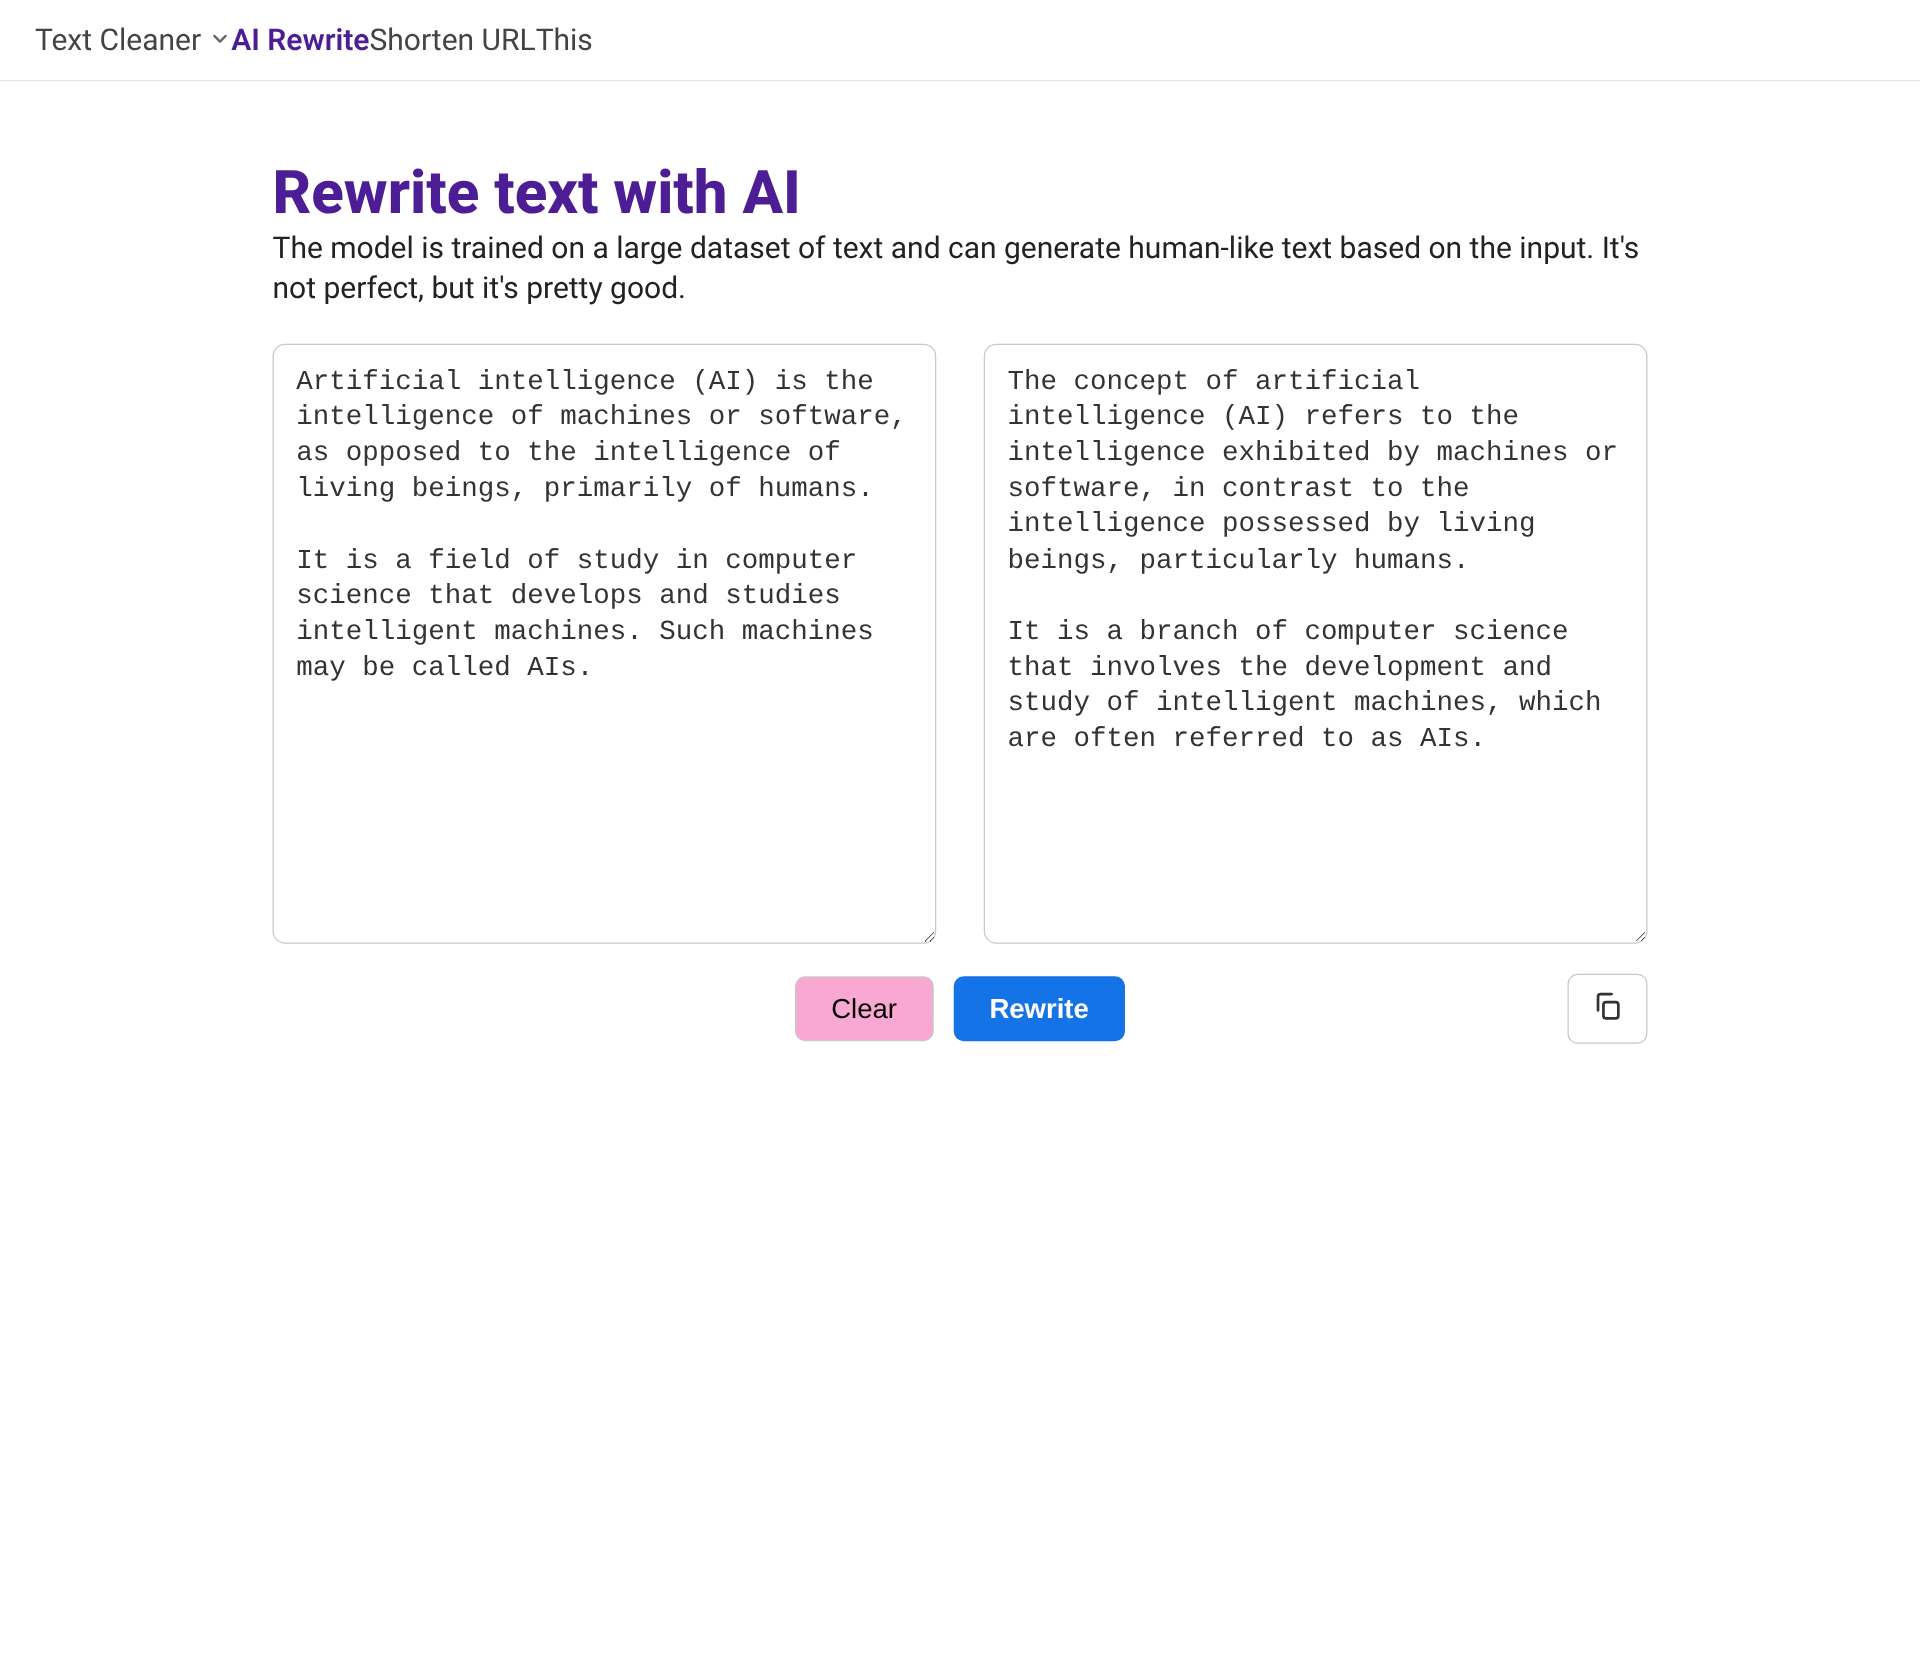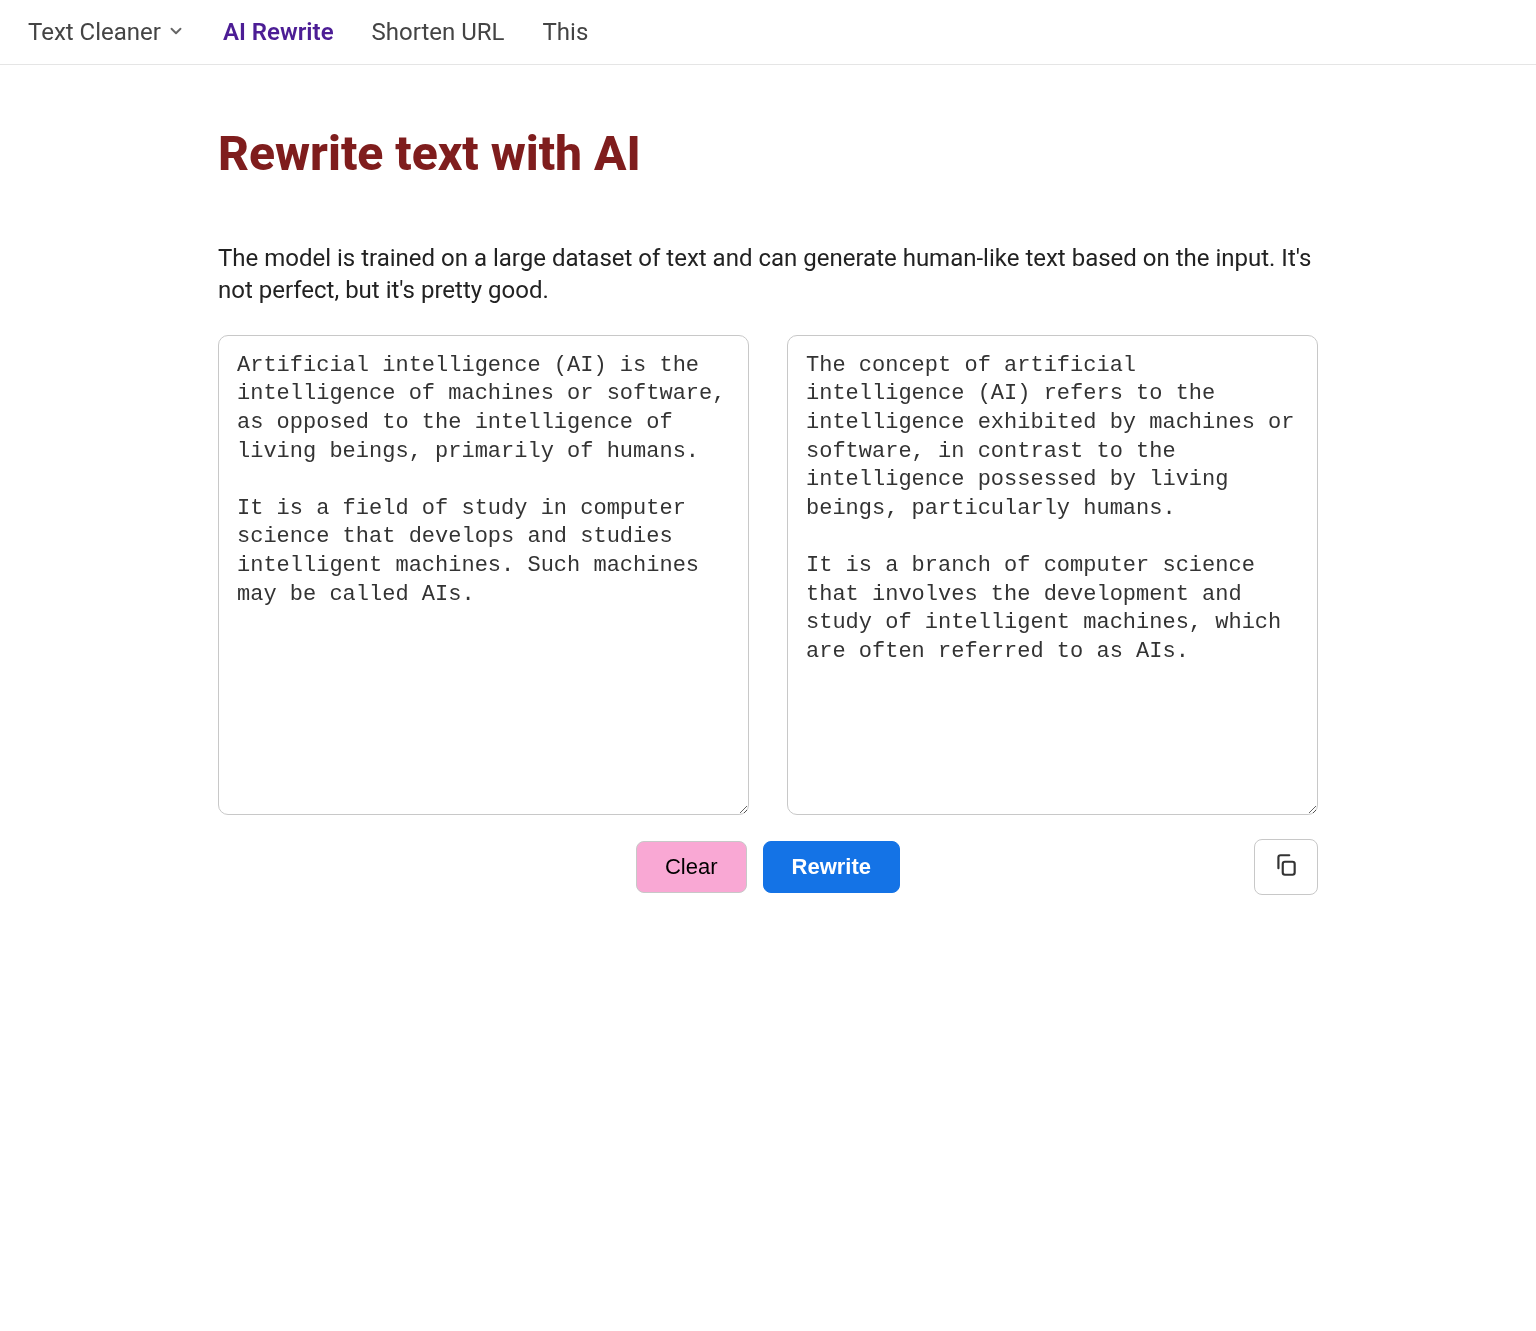--- a/index.html
+++ b/index.html
@@ -22,21 +22,20 @@
     .logo {
       font-family: "Menlo", "Consolas", "Monaco", monospace;
       font-size: 36px;
       font-weight: 500;
       color: #3a3a3a;
       letter-spacing: 1px;
     }
     .nav {
       display: flex;
       align-items: center;
-      gap: 38px;
     }
     .nav-item {
       font-size: 24px;
       color: #444;
       cursor: pointer;
       display: flex;
       align-items: center;
       gap: 6px;
     }
     .nav-item.active {
@@ -47,22 +46,21 @@
       display: inline-block;
     }
     .main {
       max-width: 1140px;
       margin: 0 auto;
       padding: 60px 20px 40px 20px;
     }
     .page-title {
       font-size: 48px;
       font-weight: 800;
-      color: #7f1d1d;
-      margin-bottom: 60px;
+      color: #4c1d95;
     }
     .description {
       font-size: 24px;
       line-height: 1.35;
       color: #222;
       margin-bottom: 28px;
     }
     .description p {
       margin: 0;
     }

